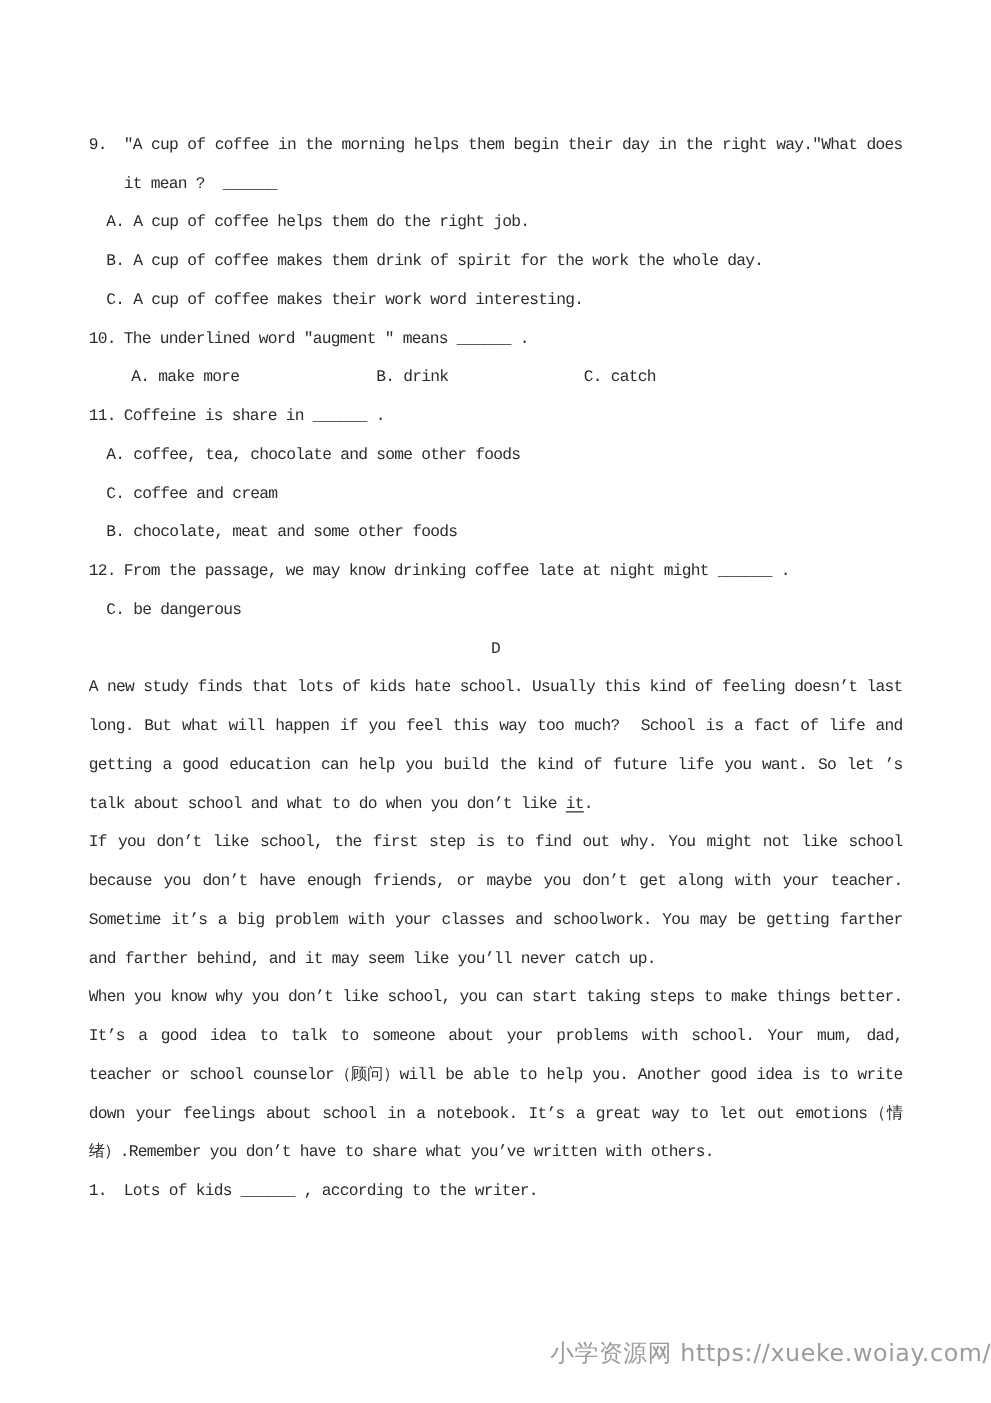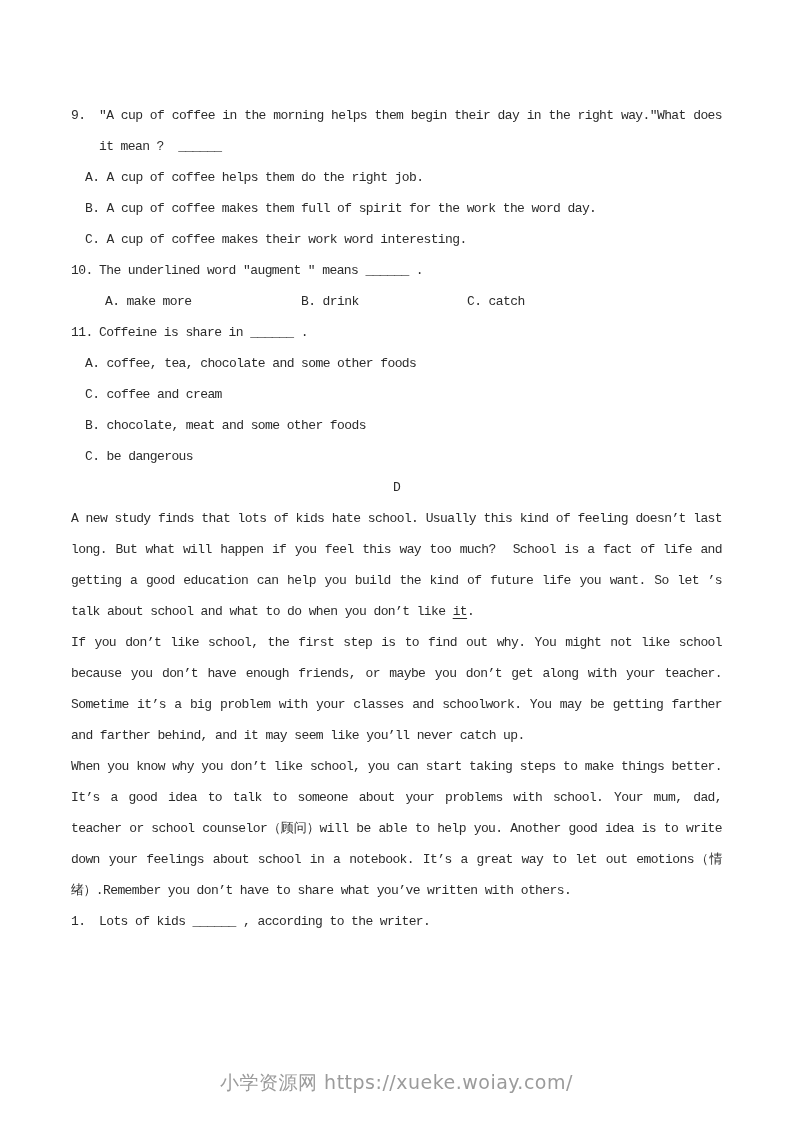--- a/index.html
+++ b/index.html
@@ -29,59 +29,63 @@
   .opt-row .col-a3 { width: 196px; flex: none; }
   .opt-row .col-b3 { width: 166px; flex: none; }
   .opt-row .col-a2 { width: 250px; flex: none; }
   .section-label { text-align: center; }
   .para { text-align: justify; white-space: pre-wrap; }
   .para .u-word { text-decoration: underline; text-underline-offset: 3px; }
   .footer {
     position: absolute;
     left: 0; right: 0;
     bottom: 26px;
-    text-align: center;
+    text-align: right;
     font-family: "DejaVu Sans", "Liberation Sans", sans-serif;
     font-size: 19px;
     letter-spacing: 0.5px;
     color: #9b9b9b;
   }
 </style>
 </head>
 <body>
 
 <div class="page">
   <div class="content">
 
     <div class="q">
       <span class="qnum">9.</span>
       <div class="qtext">″A cup of coffee in the morning helps them begin their day in the right way.″What does it mean ?  ______</div>
     </div>
     <div class="opt">A. A cup of coffee helps them do the right job.</div>
-    <div class="opt">B. A cup of coffee makes them full of spirit for the work the word day.</div>
+    <div class="opt">B. A cup of coffee makes them drink of spirit for the work the whole day.</div>
     <div class="opt">C. A cup of coffee makes their work word interesting.</div>
 
     <div class="q">
       <span class="qnum">10.</span>
       <div class="qtext">The underlined word ″augment ″ means ______ .</div>
     </div>
     <div class="opt-row">
       <span class="col-a3">A. make more</span>
       <span class="col-b3">B. drink</span>
       <span>C. catch</span>
     </div>
 
     <div class="q">
       <span class="qnum">11.</span>
       <div class="qtext">Coffeine is share in ______ .</div>
     </div>
     <div class="opt">A. coffee, tea, chocolate and some other foods</div>
     <div class="opt">C. coffee and cream</div>
     <div class="opt">B. chocolate, meat and some other foods</div>
 
+    <div class="q">
+      <span class="qnum">12.</span>
+      <div class="qtext">From the passage, we may know drinking coffee late at night might ______ .</div>
+    </div>
     <div class="opt">C. be dangerous</div>
 
     <div class="section-label">D</div>
 
     <div class="para"><span>A new study finds that lots of kids hate school. Usually this kind of feeling doesn’t last long. But what will happen if you feel this way too much?  School is a fact of life and getting a good education can help you build the kind of future life you want. So let ’s talk about school and what to do when you don’t like </span><span class="u-word">it</span><span>.</span></div>
 
     <div class="para">If you don’t like school, the first step is to find out why. You might not like school because you don’t have enough friends, or maybe you don’t get along with your teacher. Sometime it’s a big problem with your classes and schoolwork. You may be getting farther and farther behind, and it may seem like you’ll never catch up.</div>
 
     <div class="para">When you know why you don’t like school, you can start taking steps to make things better. It’s a good idea to talk to someone about your problems with school. Your mum, dad, teacher or school counselor（顾问）will be able to help you. Another good idea is to write down your feelings about school in a notebook. It’s a great way to let out emotions（情绪）.Remember you don’t have to share what you’ve written with others.</div>
 

